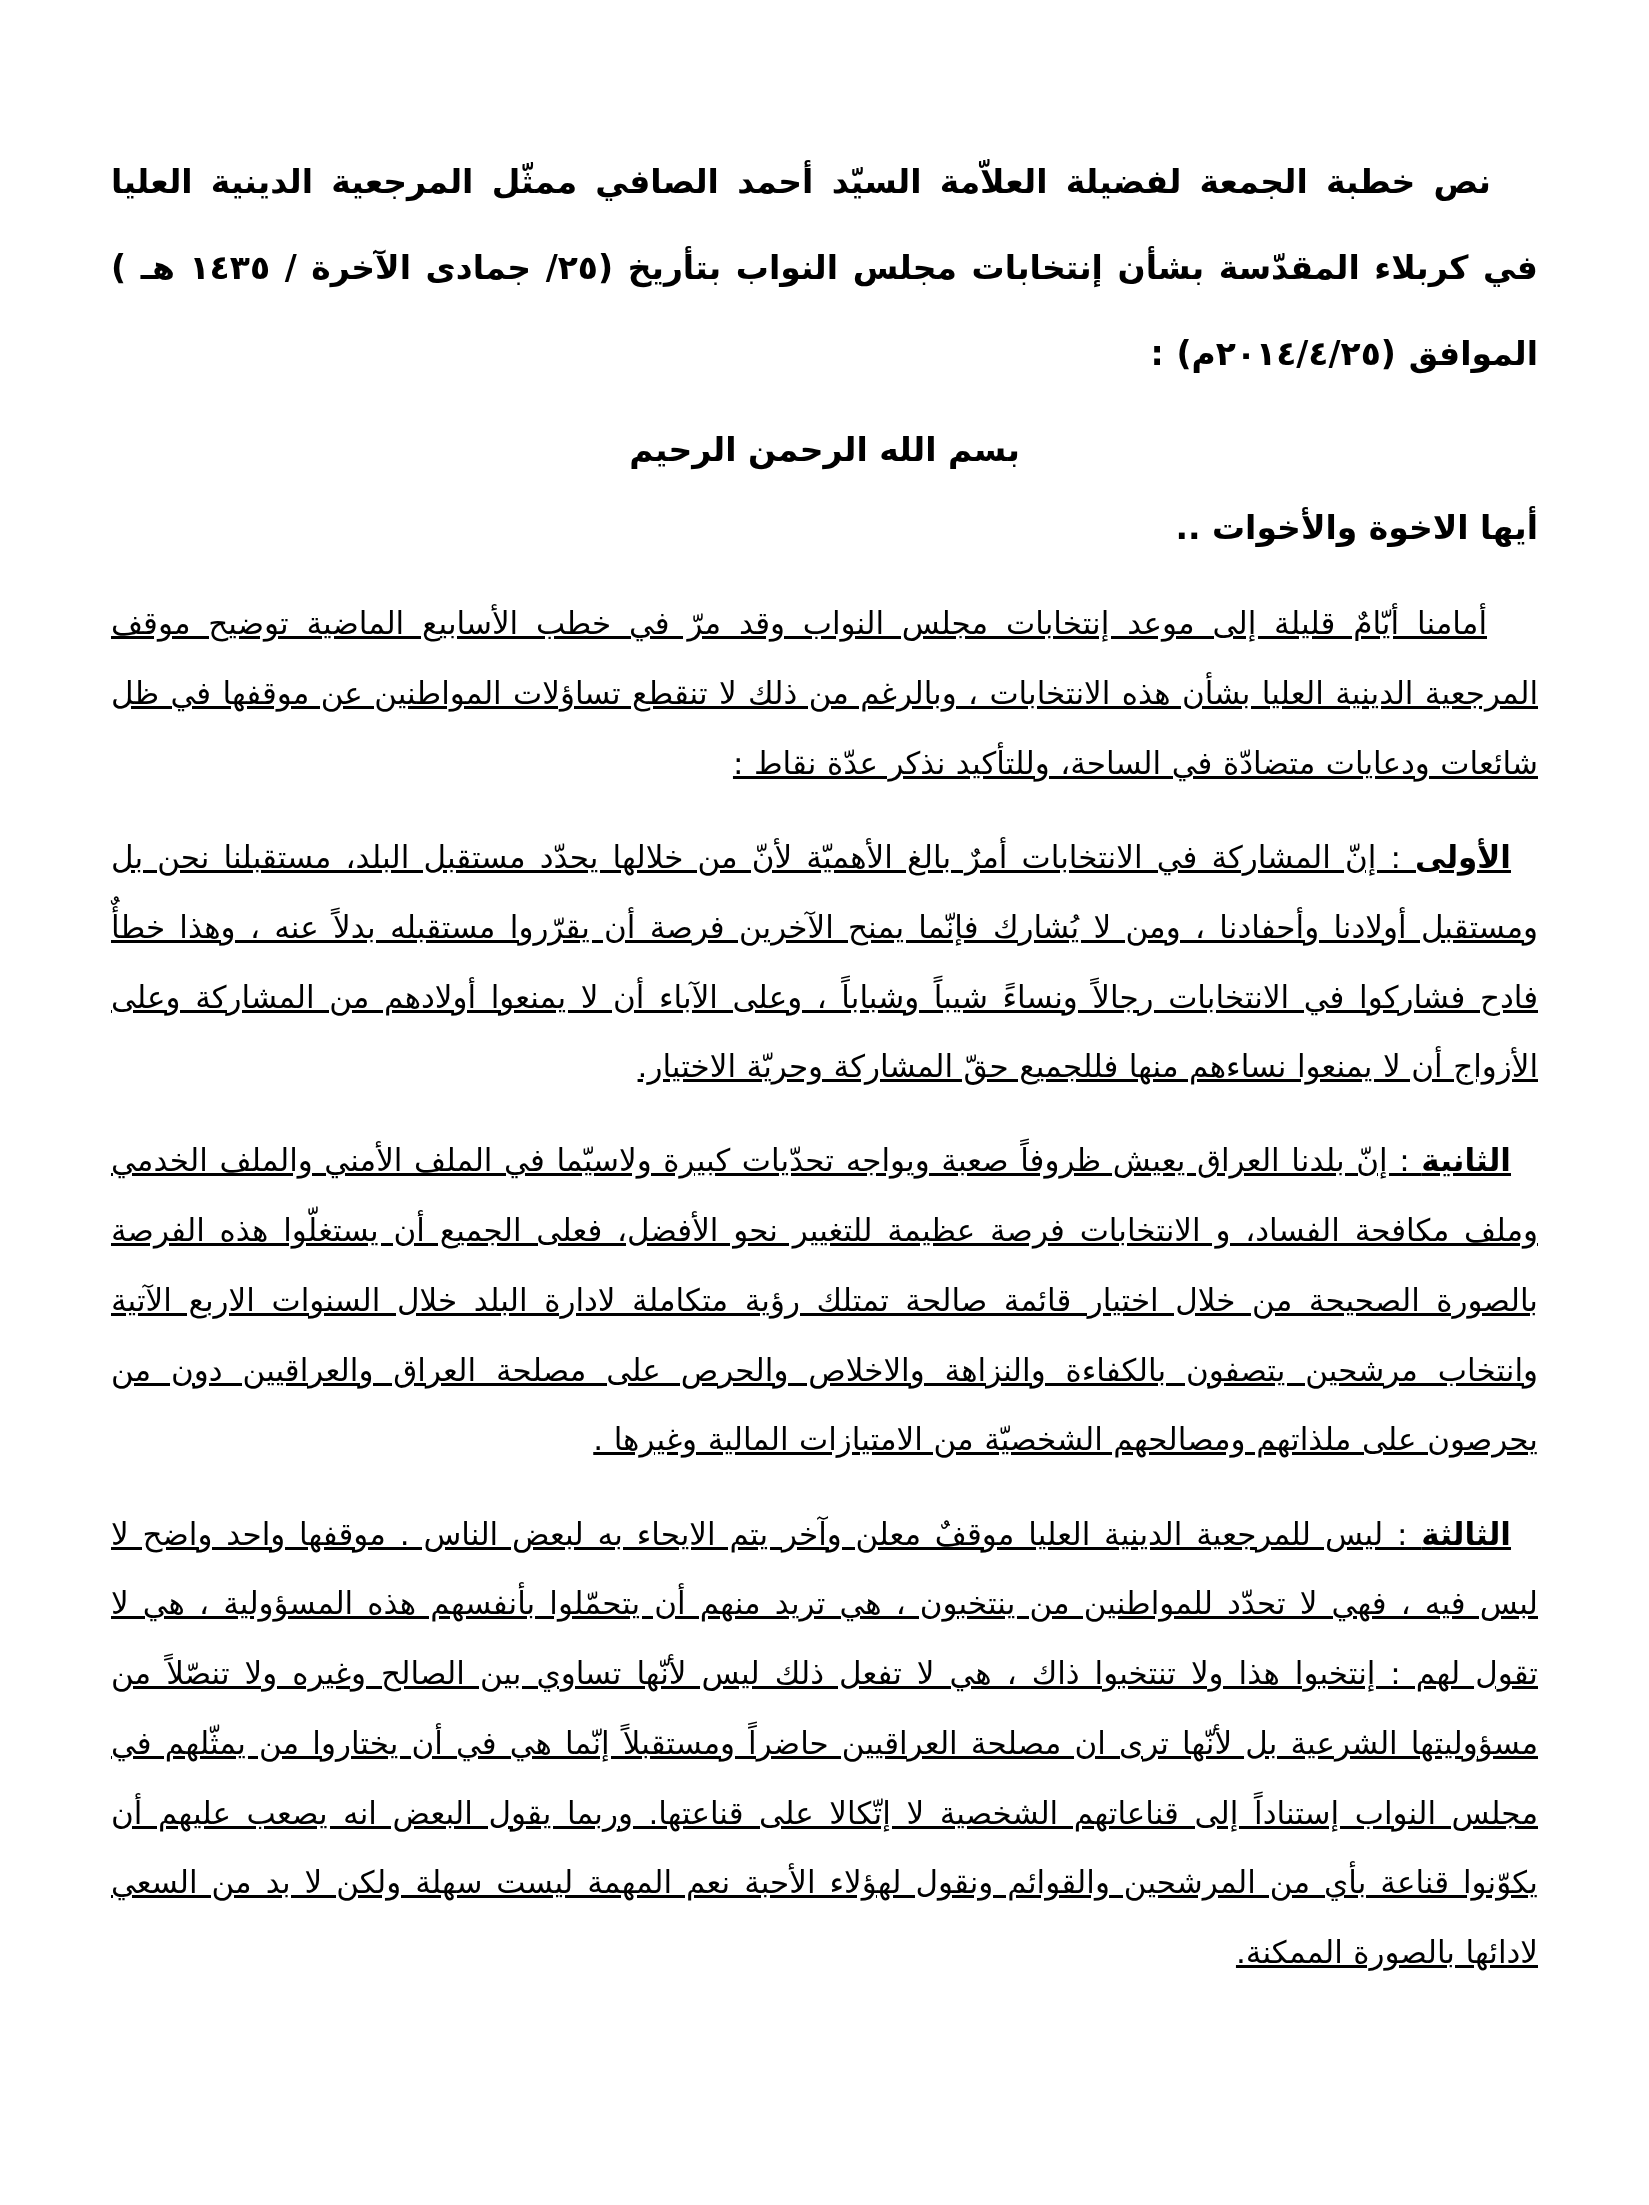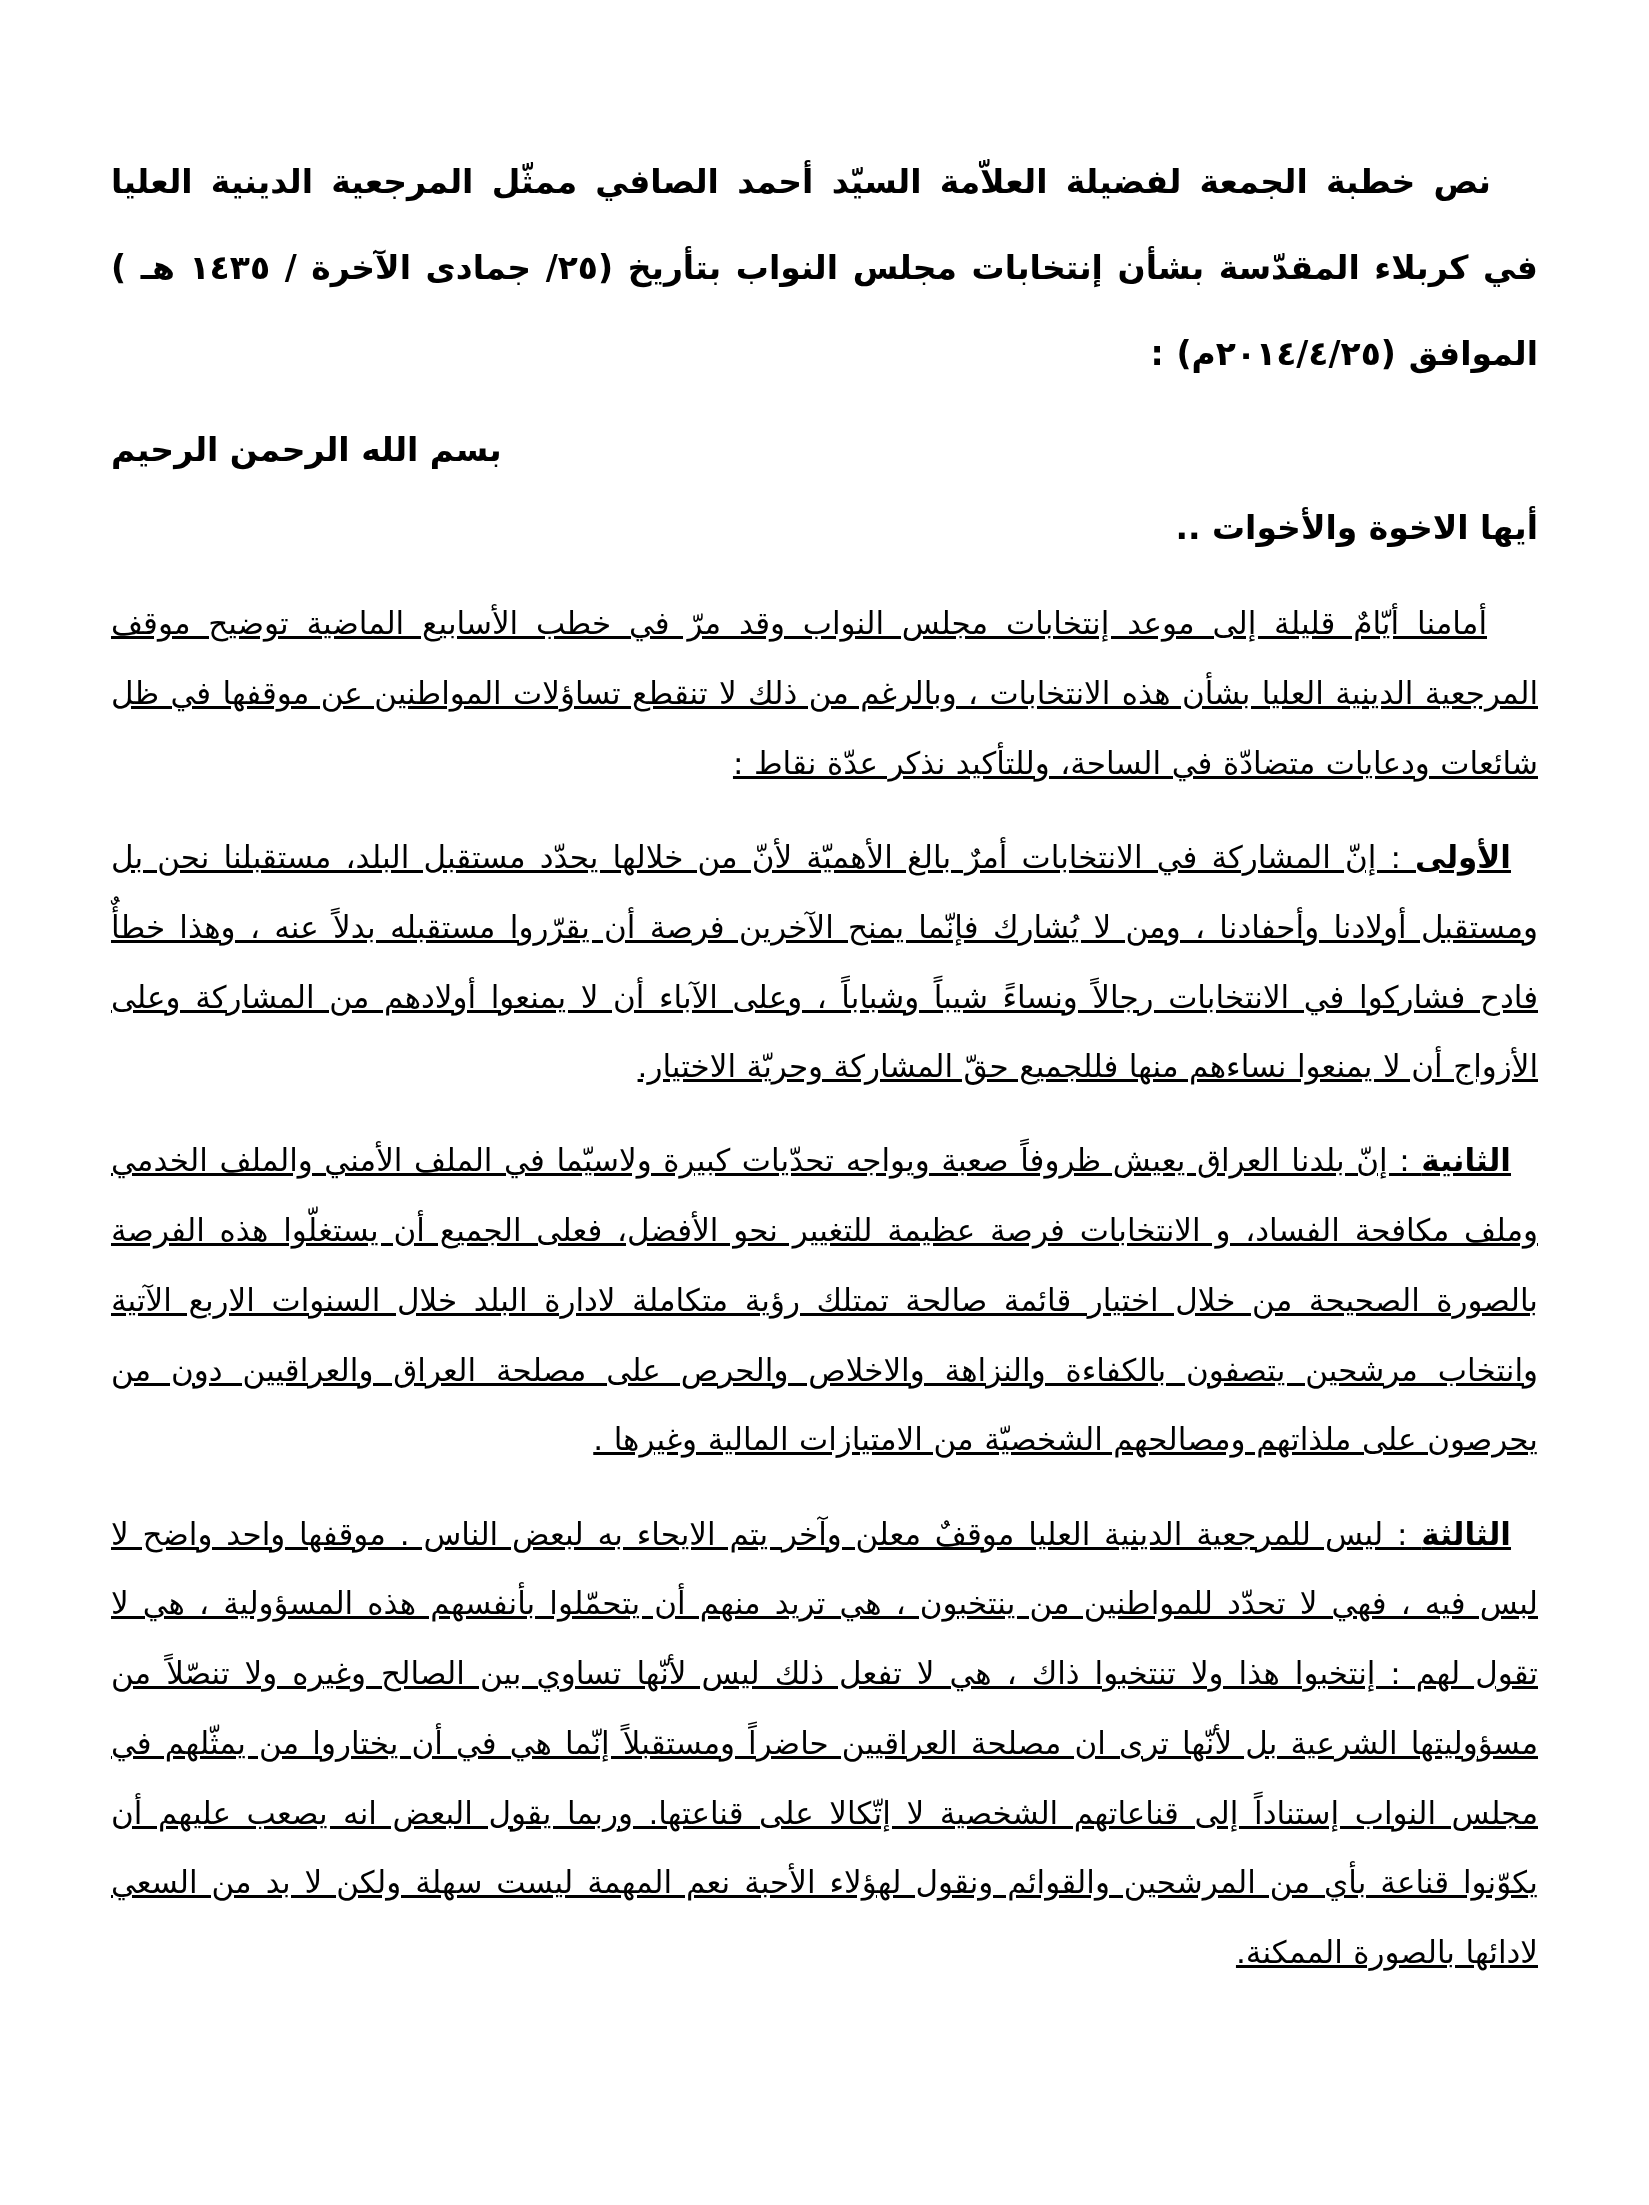--- a/index.html
+++ b/index.html
@@ -23,21 +23,21 @@
     font-weight: bold;
     line-height: 2.6;
     text-align: justify;
     text-indent: 47px;
     margin-bottom: 34px;
     word-spacing: 1.4px;
   }
   .basmala {
     font-size: 33px;
     font-weight: bold;
-    text-align: left;
+    text-align: center;
     margin-bottom: 39px;
   }
   .salutation {
     font-size: 33px;
     font-weight: bold;
     text-align: right;
     margin-bottom: 42px;
   }
   .para {
     font-size: 31px;

